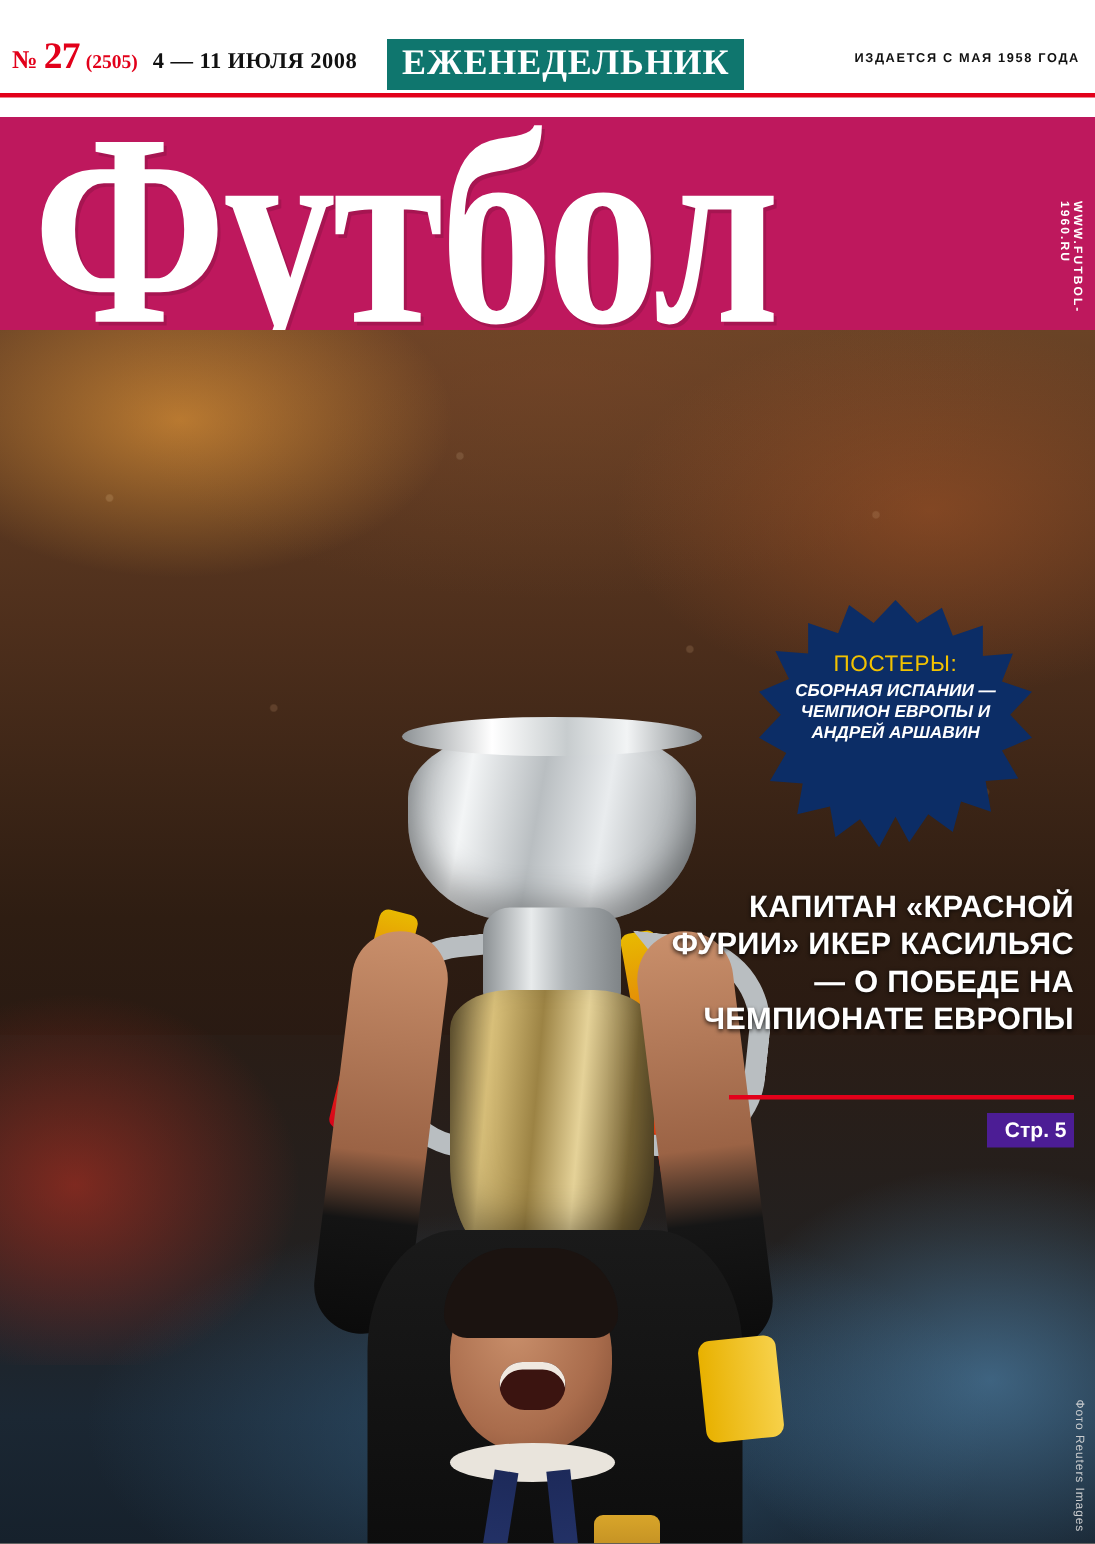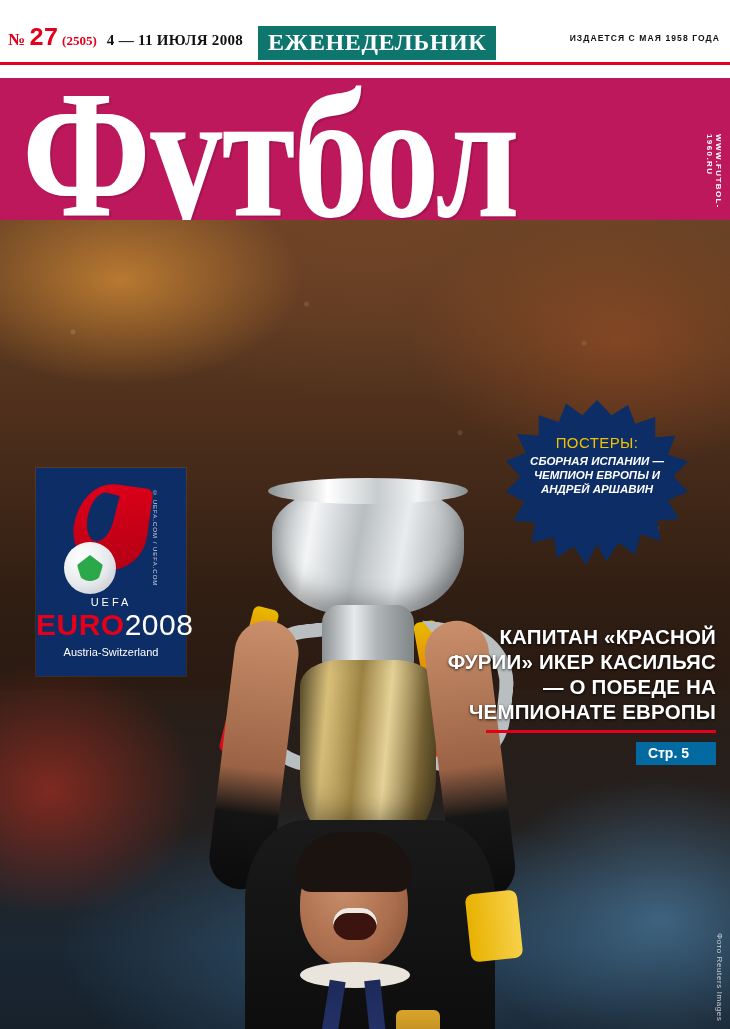--- a/index.html
+++ b/index.html
@@ -35,21 +35,21 @@
   .issue-no-sym {
     font-size: 17px;
     font-weight: bold;
     color: #e2001a;
     font-family: "Liberation Serif", serif;
   }
   .issue-num {
     font-size: 25px;
     font-weight: bold;
     color: #e2001a;
-    font-family: Liberation Mono, monospace;
+    font-family: Liberation Serif, serif;
     letter-spacing: -0.5px;
   }
   .issue-paren {
     font-size: 13px;
     font-weight: bold;
     color: #e2001a;
     font-family: "Liberation Serif", serif;
   }
   .issue-date {
     font-size: 15px;
@@ -428,36 +428,35 @@
     right: 14px; top: 372px;
     width: 270px;
     text-align: right;
     color: #ffffff;
     font-size: 20.5px;
     font-weight: bold;
     line-height: 1.22;
     letter-spacing: 0.2px;
     font-family: "Liberation Sans", sans-serif;
     text-shadow: 0 1px 3px rgba(0,0,0,0.8);
-    margin-top: 32px;
   }
   .rt-rule {
     position: absolute;
     right: 14px; top: 510px;
     width: 230px; height: 3px;
     background: #e2001a;
   }
   .rt-page {
     position: absolute;
     right: 14px; top: 522px;
-    background: #0369a1;
+    background: #4c1d95;
     color: #ffffff;
     font-size: 14px;
     font-weight: bold;
-    padding: 3px 27px 4px 12px;
+    padding: 3px 5px 4px 12px;
     font-family: "Liberation Sans", sans-serif;
   }
 
   .credit {
     position: absolute;
     right: 6px; bottom: 8px;
     color: #dcdcdc;
     font-size: 8px;
     letter-spacing: 0.6px;
     writing-mode: vertical-rl;
@@ -510,31 +509,20 @@
     <div class="gk-body"></div>
     <div class="gk-head"></div>
     <div class="gk-hair"></div>
     <div class="gk-mouth"></div>
     <div class="gk-armband"></div>
     <div class="gk-collar"></div>
     <div class="gk-crest"></div>
     <div class="gk-medal-ribbon"></div>
     <div class="gk-medal-ribbon2"></div>
 
-    <div class="euro-logo">
-      <div class="euro-flame"></div>
-      <div class="euro-flame-inner"></div>
-      <div class="euro-ball"></div>
-      <div class="euro-side-text">© UEFA.COM / UEFA.COM</div>
-      <div class="euro-uefa">UEFA</div>
-      <div class="euro-word">
-        <span class="e-euro">EURO</span><span class="e-year">2008</span>
-      </div>
-      <div class="euro-host">Austria-Switzerland</div>
-    </div>
 
     <div class="burst">
       <div class="burst-shape"></div>
       <div class="burst-title">ПОСТЕРЫ:</div>
       <div class="burst-lines">СБОРНАЯ ИСПАНИИ — ЧЕМПИОН ЕВРОПЫ И АНДРЕЙ АРШАВИН</div>
     </div>
 
     <div class="rt-headline">КАПИТАН «КРАСНОЙ ФУРИИ» ИКЕР КАСИЛЬЯС — О ПОБЕДЕ НА ЧЕМПИОНАТЕ ЕВРОПЫ</div>
     <div class="rt-rule"></div>
     <div class="rt-page">Стр. 5</div>

